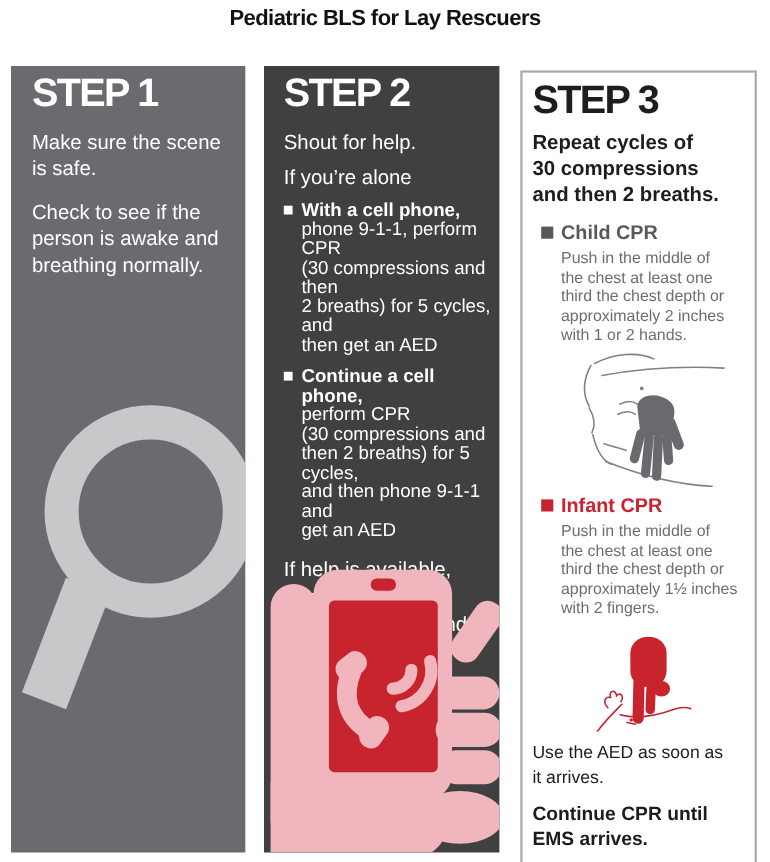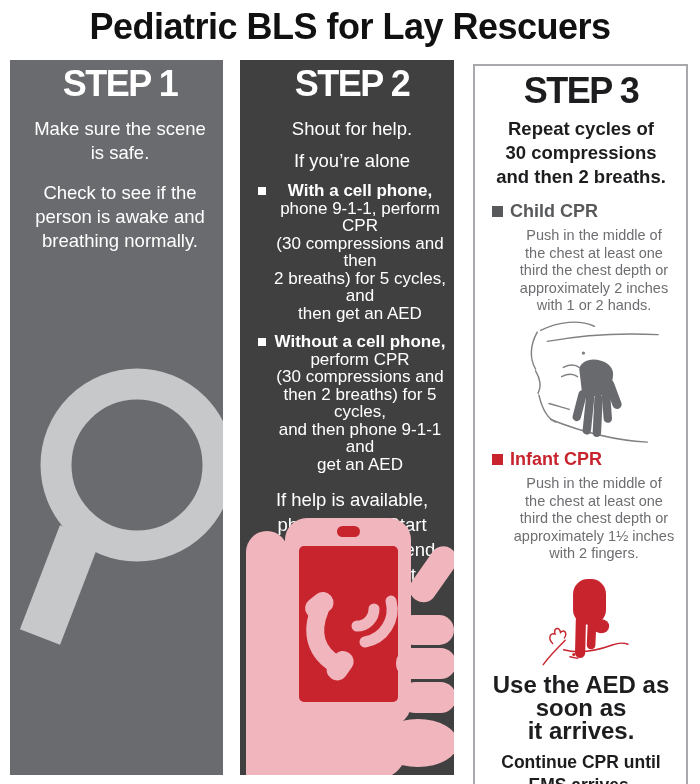--- a/index.html
+++ b/index.html
@@ -1,20 +1,20 @@
 <!DOCTYPE html>
 <html><head>
 <meta charset="utf-8">
 <style>
   html,body{margin:0;padding:0;background:#fff;}
   .page{position:relative;width:700px;height:784px;background:#ffffff;
         font-family:"Liberation Sans",sans-serif;overflow:hidden;}
   .title{position:absolute;top:6px;left:0;right:0;text-align:center;
-         font-size:36px;font-weight:700;letter-spacing:-0.5px;color:#111;margin:0;}
-  .col{position:absolute;top:60px;height:715px;box-sizing:border-box;overflow:hidden;text-align:center;}
+         font-size:20px;font-weight:700;letter-spacing:-0.5px;color:#111;margin:0;}
+  .col{position:absolute;top:60px;height:715px;box-sizing:border-box;overflow:hidden;}
   .col1{left:10px;width:213px;background:#6a6b6e;color:#fff;padding:5px 12px 0 19px;}
   .col2{left:240px;width:214px;background:#404040;color:#fff;padding:5px 8px 0 18px;}
   .col3{left:473px;width:215px;top:64px;height:777px;background:#fff;
         border:2px solid #a7a9ac;color:#1d1d1f;padding:6px 8px 0 9px;}
   .step-h{font-size:36px;line-height:38px;font-weight:700;letter-spacing:-1.5px;margin:0;}
   .col3 .step-h{margin-bottom:6px;}
   .pre{white-space:pre-line;}
   .p-lg{font-size:18.5px;line-height:24px;font-weight:400;margin:0;}
   .col1 .p-lg:nth-of-type(1){margin-top:14px;}
   .col1 .p-lg:nth-of-type(2){margin-top:16px;}
@@ -27,21 +27,21 @@
   .lead{font-weight:700;display:block;}
   .help{margin-top:14px;line-height:25px;}
   .intro{font-size:18.5px;line-height:24px;font-weight:700;margin:7px 0 0;}
   .sub-head{display:flex;align-items:center;font-size:18px;font-weight:700;margin:12px 0 0;}
   .sub-head.infant{margin-top:6px;}
   .sub-head .sq{width:11px;height:11px;margin:0 7px 0 8px;flex:0 0 auto;}
   .child-c{color:#58595b}.child-c .sq{background:#58595b;}
   .infant-c{color:#c7242e}.infant-c .sq{background:#c7242e;}
   .sub-body{font-size:14.5px;line-height:17.6px;color:#6d6e71;margin:5px 0 0 26px;}
   .illus3{display:block;margin:2px 0 0 -9px;}
-  .aed{font-size:24px;line-height:23px;font-weight:700;margin:6px 0 0;}
+  .aed{font-size:16px;line-height:23px;font-weight:400;margin:6px 0 0;}
   .cont{font-size:17.5px;line-height:23px;font-weight:700;margin:9px 0 0;}
   .mag{position:absolute;left:0;top:290px;}
   .phone{position:absolute;left:0;bottom:0;}
 </style>
 </head>
 <body>
 
 <div class="page">
 
   <h1 class="title">Pediatric BLS for Lay Rescuers</h1>
@@ -67,21 +67,21 @@
       <li>
         <span class="sq-w"></span>
         <span class="lead">With a cell phone,</span>
         <span class="pre">phone 9-1-1, perform CPR
 (30 compressions and then
 2 breaths) for 5 cycles, and
 then get an AED</span>
       </li>
       <li>
         <span class="sq-w"></span>
-        <span class="lead">Without a cell phone,</span>
+        <span class="lead">Continue a cell phone,</span>
         <span class="pre">perform CPR
 (30 compressions and
 then 2 breaths) for 5 cycles,
 and then phone 9-1-1 and
 get an AED</span>
       </li>
     </ul>
     <p class="p-lg help pre">If help is available,
 phone 9-1-1. Start
 CPR while you send

